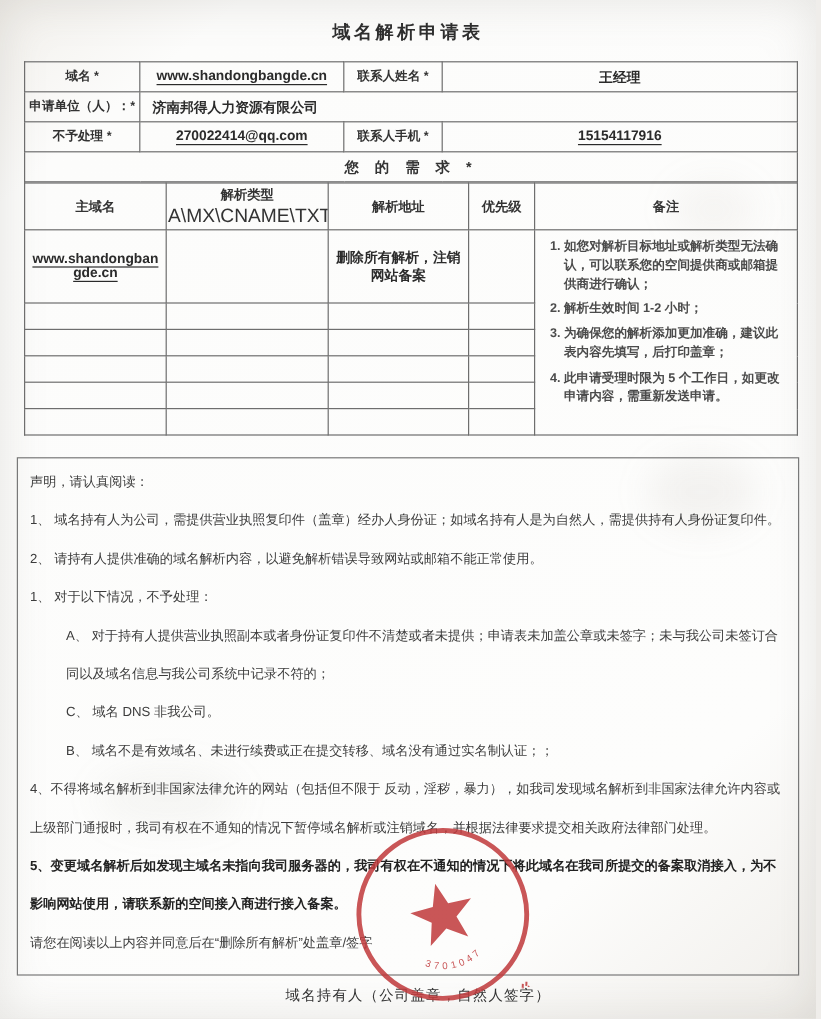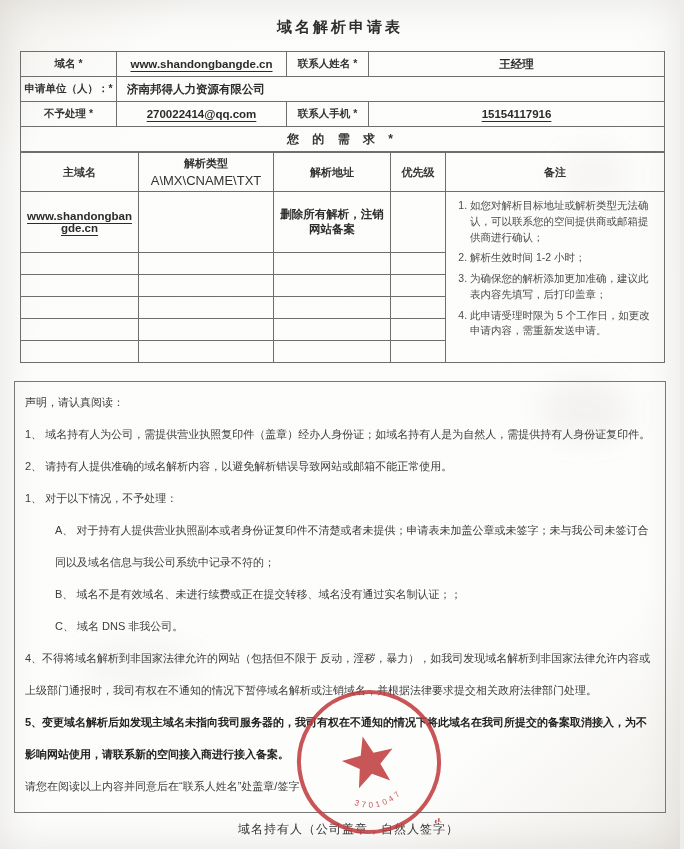--- a/index.html
+++ b/index.html
@@ -29,26 +29,26 @@
   td{border:1px solid #6e6e6e;font-size:10.5px;overflow:hidden;}
   .info td{height:22px;text-align:center;}
   .info .lbl{font-weight:700;color:#333;padding:1px 2px;}
   .info .val{padding:1px 4px;}
   .info .val.left{text-align:left;padding-left:10px;}
   .filled{font-weight:700;color:#2b2b2b;font-size:11.5px;}
   .u{text-decoration:underline;text-underline-offset:3px;}
   .section{height:21px;font-weight:700;letter-spacing:5px;font-size:12px;color:#333;}
   .needs td{vertical-align:middle;}
   .needs .hdr td{height:36px;text-align:center;font-weight:700;font-size:11px;color:#333;}
-  .needs .hdr .sub{font-weight:400;font-size:13px;margin-top:2px;}
+  .needs .hdr .sub{font-weight:400;font-size:16px;margin-top:2px;}
   .needs .data td{height:56px;text-align:center;padding:2px 6px;}
   .needs .data .dom{word-break:break-all;display:inline-block;max-width:110px;}
   .needs .empty td{height:19px;}
   .notes{vertical-align:top !important;text-align:left !important;padding:4px 6px 4px 2px !important;}
-  .notes ol{margin:2px 0 0;padding-left:22px;font-size:10.5px;color:#4b4b4b;font-weight:400;}
+  .notes ol{margin:2px 0 0;padding-left:22px;font-size:10.5px;color:#4b4b4b;font-weight:700;}
   .notes li{margin-bottom:5px;line-height:1.5;}
   .decl{
     position:relative;margin:18px 14px 0;height:432px;
     border:1px solid #787878;padding:4px 10px 0;box-sizing:border-box;
     font-size:11px;color:#3c3c3c;
   }
   .decl p{margin:0;line-height:32px;}
   .decl .subitems p{padding-left:30px;}
   .decl .b{font-weight:700;color:#222;}
   .footer{position:relative;height:90px;font-size:12px;color:#333;}
@@ -174,26 +174,26 @@
   </tbody>
     </table>
 
   <div class="decl">
     <p class="intro">声明，请认真阅读：</p>
     <p>1、 域名持有人为公司，需提供营业执照复印件（盖章）经办人身份证；如域名持有人是为自然人，需提供持有人身份证复印件。</p>
     <p>2、 请持有人提供准确的域名解析内容，以避免解析错误导致网站或邮箱不能正常使用。</p>
     <p>1、 对于以下情况，不予处理：</p>
     <div class="subitems">
       <p>A、 对于持有人提供营业执照副本或者身份证复印件不清楚或者未提供；申请表未加盖公章或未签字；未与我公司未签订合同以及域名信息与我公司系统中记录不符的；</p>
+      <p>C、 域名 DNS 非我公司。</p>
       <p>B、 域名不是有效域名、未进行续费或正在提交转移、域名没有通过实名制认证；；</p>
-      <p>C、 域名 DNS 非我公司。</p>
     </div>
     <p>4、不得将域名解析到非国家法律允许的网站（包括但不限于 反动，淫秽，暴力），如我司发现域名解析到非国家法律允许内容或上级部门通报时，我司有权在不通知的情况下暂停域名解析或注销域名，并根据法律要求提交相关政府法律部门处理。</p>
     <p class="b">5、变更域名解析后如发现主域名未指向我司服务器的，我司有权在不通知的情况下将此域名在我司所提交的备案取消接入，为不影响网站使用，请联系新的空间接入商进行接入备案。</p>
-    <p>请您在阅读以上内容并同意后在“联系人姓名”处盖章/签字</p>
+    <p>请您在阅读以上内容并同意后在“删除所有解析”处盖章/签字</p>
   </div>
 
   <div class="footer">
     <div class="holder">域名持有人（公司盖章，自然人签字）</div>
     <div class="sigrow">
       <span>经办人签字：</span>
       <span class="mosaic"></span>
       <span class="applabel">申请时间：</span>
 
     </div>

